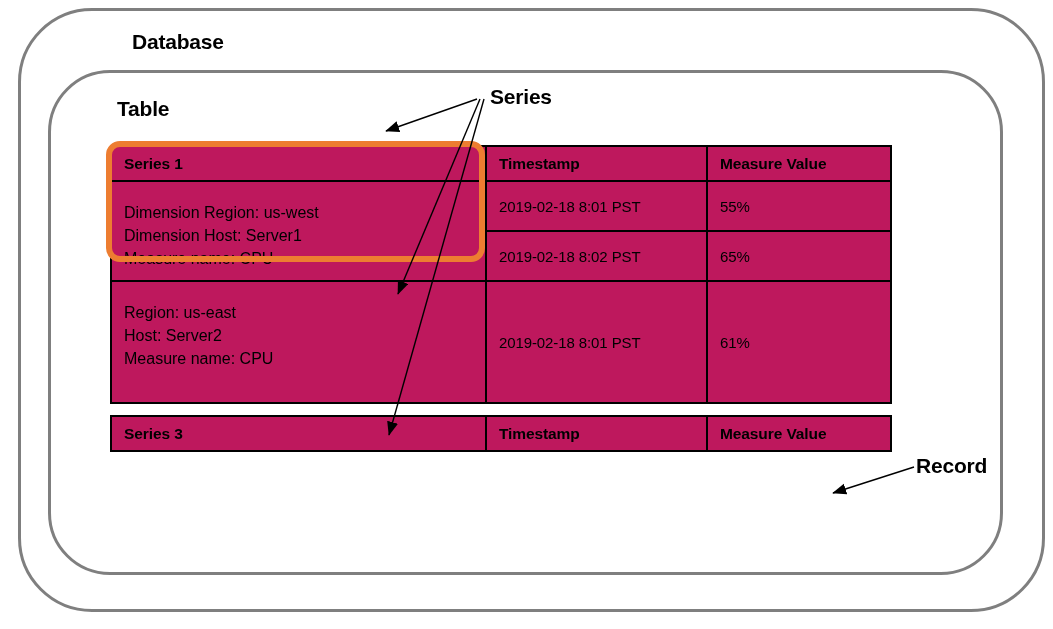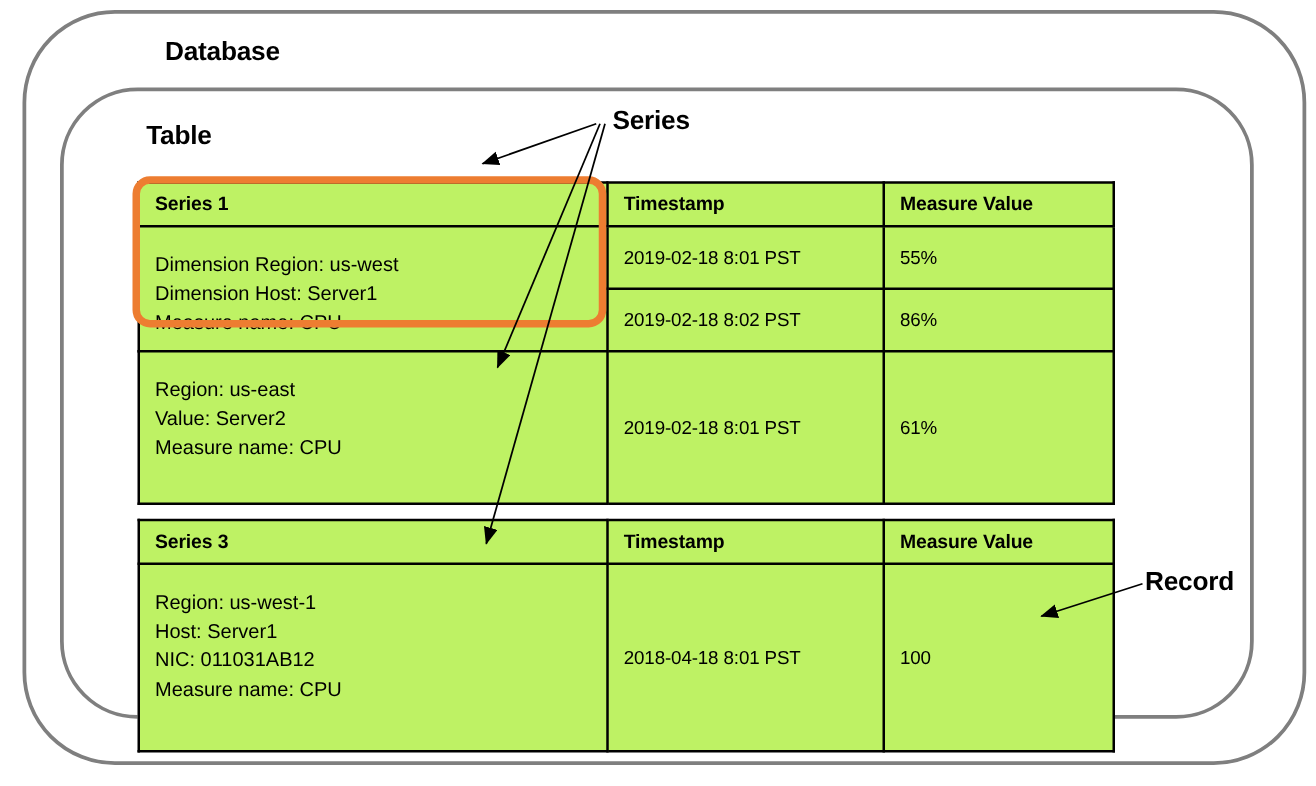--- a/index.html
+++ b/index.html
@@ -67,21 +67,21 @@
     left: 110px;
     width: 780px;
     border-collapse: collapse;
     table-layout: fixed;
     background: #ffffff;
   }
   .series-table td {
     border: 2.5px solid #000000;
     padding: 0;
     vertical-align: middle;
-    background: #bef264;
+    background: #be185d;
   }
   .col-series { width: 375px; }
   .col-ts     { width: 221px; }
   .col-mv     { width: 184px; }
 
   .hdr-cell {
     font-weight: bold;
     font-size: 15.5px;
     height: 33px;
     padding-left: 12px !important;
@@ -158,37 +158,37 @@
           <div>Dimension Region: us-west</div>
           <div>Dimension Host: Server1</div>
           <div>Measure name: CPU</div>
         </div>
       </td>
       <td class="body-cell" style="height:36px">2019-02-18 8:01 PST</td>
       <td class="body-cell">55%</td>
     </tr>
     <tr>
       <td class="body-cell" style="height:36px">2019-02-18 8:02 PST</td>
-      <td class="body-cell">86%</td>
+      <td class="body-cell">65%</td>
     </tr>
   </tbody>
 </table>
 
 <table class="series-table" id="table-2">
   <colgroup>
     <col class="col-series">
       <col class="col-ts">
       <col class="col-mv">
   </colgroup>
   <tbody>
     <tr>
       <td>
         <div class="dim-list">
           <div>Region: us-east</div>
-          <div>Value: Server2</div>
+          <div>Host: Server2</div>
           <div>Measure name: CPU</div>
         </div>
       </td>
       <td class="body-cell">2019-02-18 8:01 PST</td>
       <td class="body-cell">61%</td>
     </tr>
   </tbody>
 </table>
 
 <table class="series-table" id="table-3">
@@ -196,32 +196,20 @@
     <col class="col-series">
       <col class="col-ts">
       <col class="col-mv">
   </colgroup>
   <tbody>
     <tr>
       <td class="hdr-cell">Series 3</td>
       <td class="hdr-cell">Timestamp</td>
       <td class="hdr-cell">Measure Value</td>
     </tr>
-    <tr>
-      <td>
-        <div class="dim-list">
-          <div>Region: us-west-1</div>
-          <div>Host: Server1</div>
-          <div>NIC: 011031AB12</div>
-          <div>Measure name: CPU</div>
-        </div>
-      </td>
-      <td class="body-cell">2018-04-18 8:01 PST</td>
-      <td class="body-cell">100</td>
-    </tr>
   </tbody>
 </table>
 
 <div class="highlight-box"></div>
 
 <svg class="arrow-layer" viewBox="0 0 1053 629">
   <defs>
     <marker id="ah" markerWidth="11" markerHeight="11" refX="9.4" refY="4" orient="auto" markerUnits="strokeWidth">
       <path d="M0,0 L10,4 L0,8 z" fill="#000000"></path>
     </marker>

